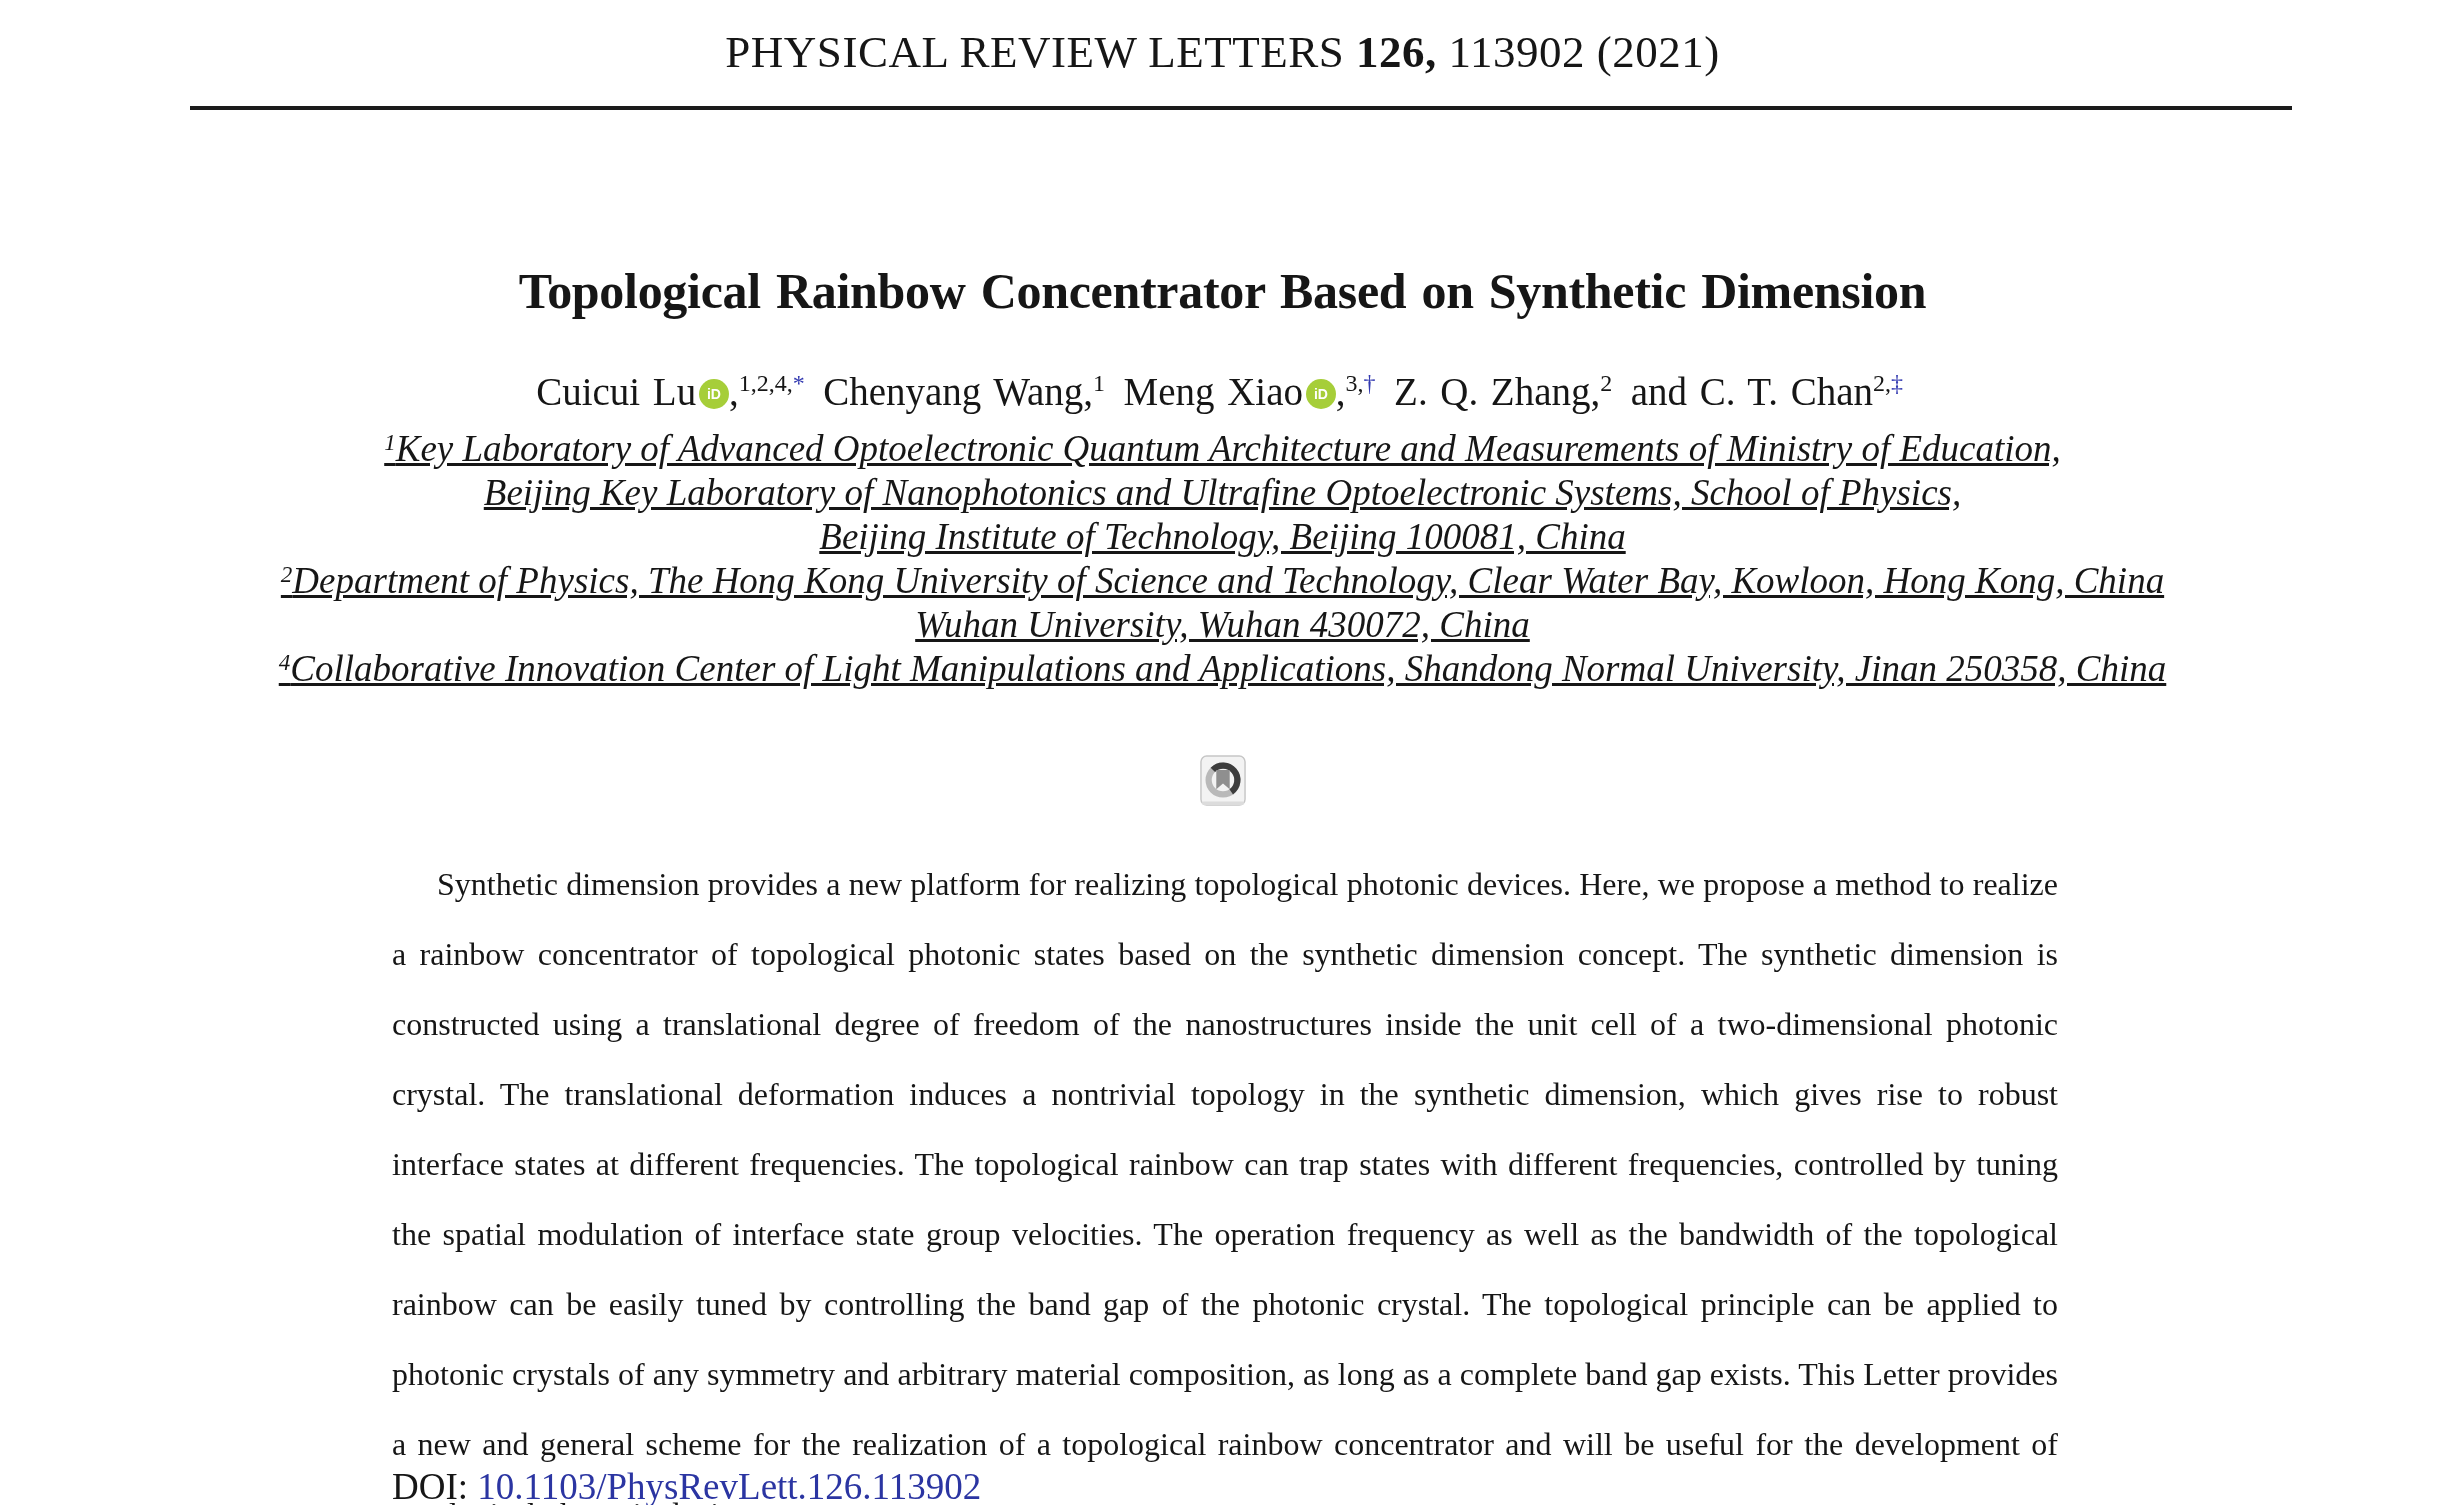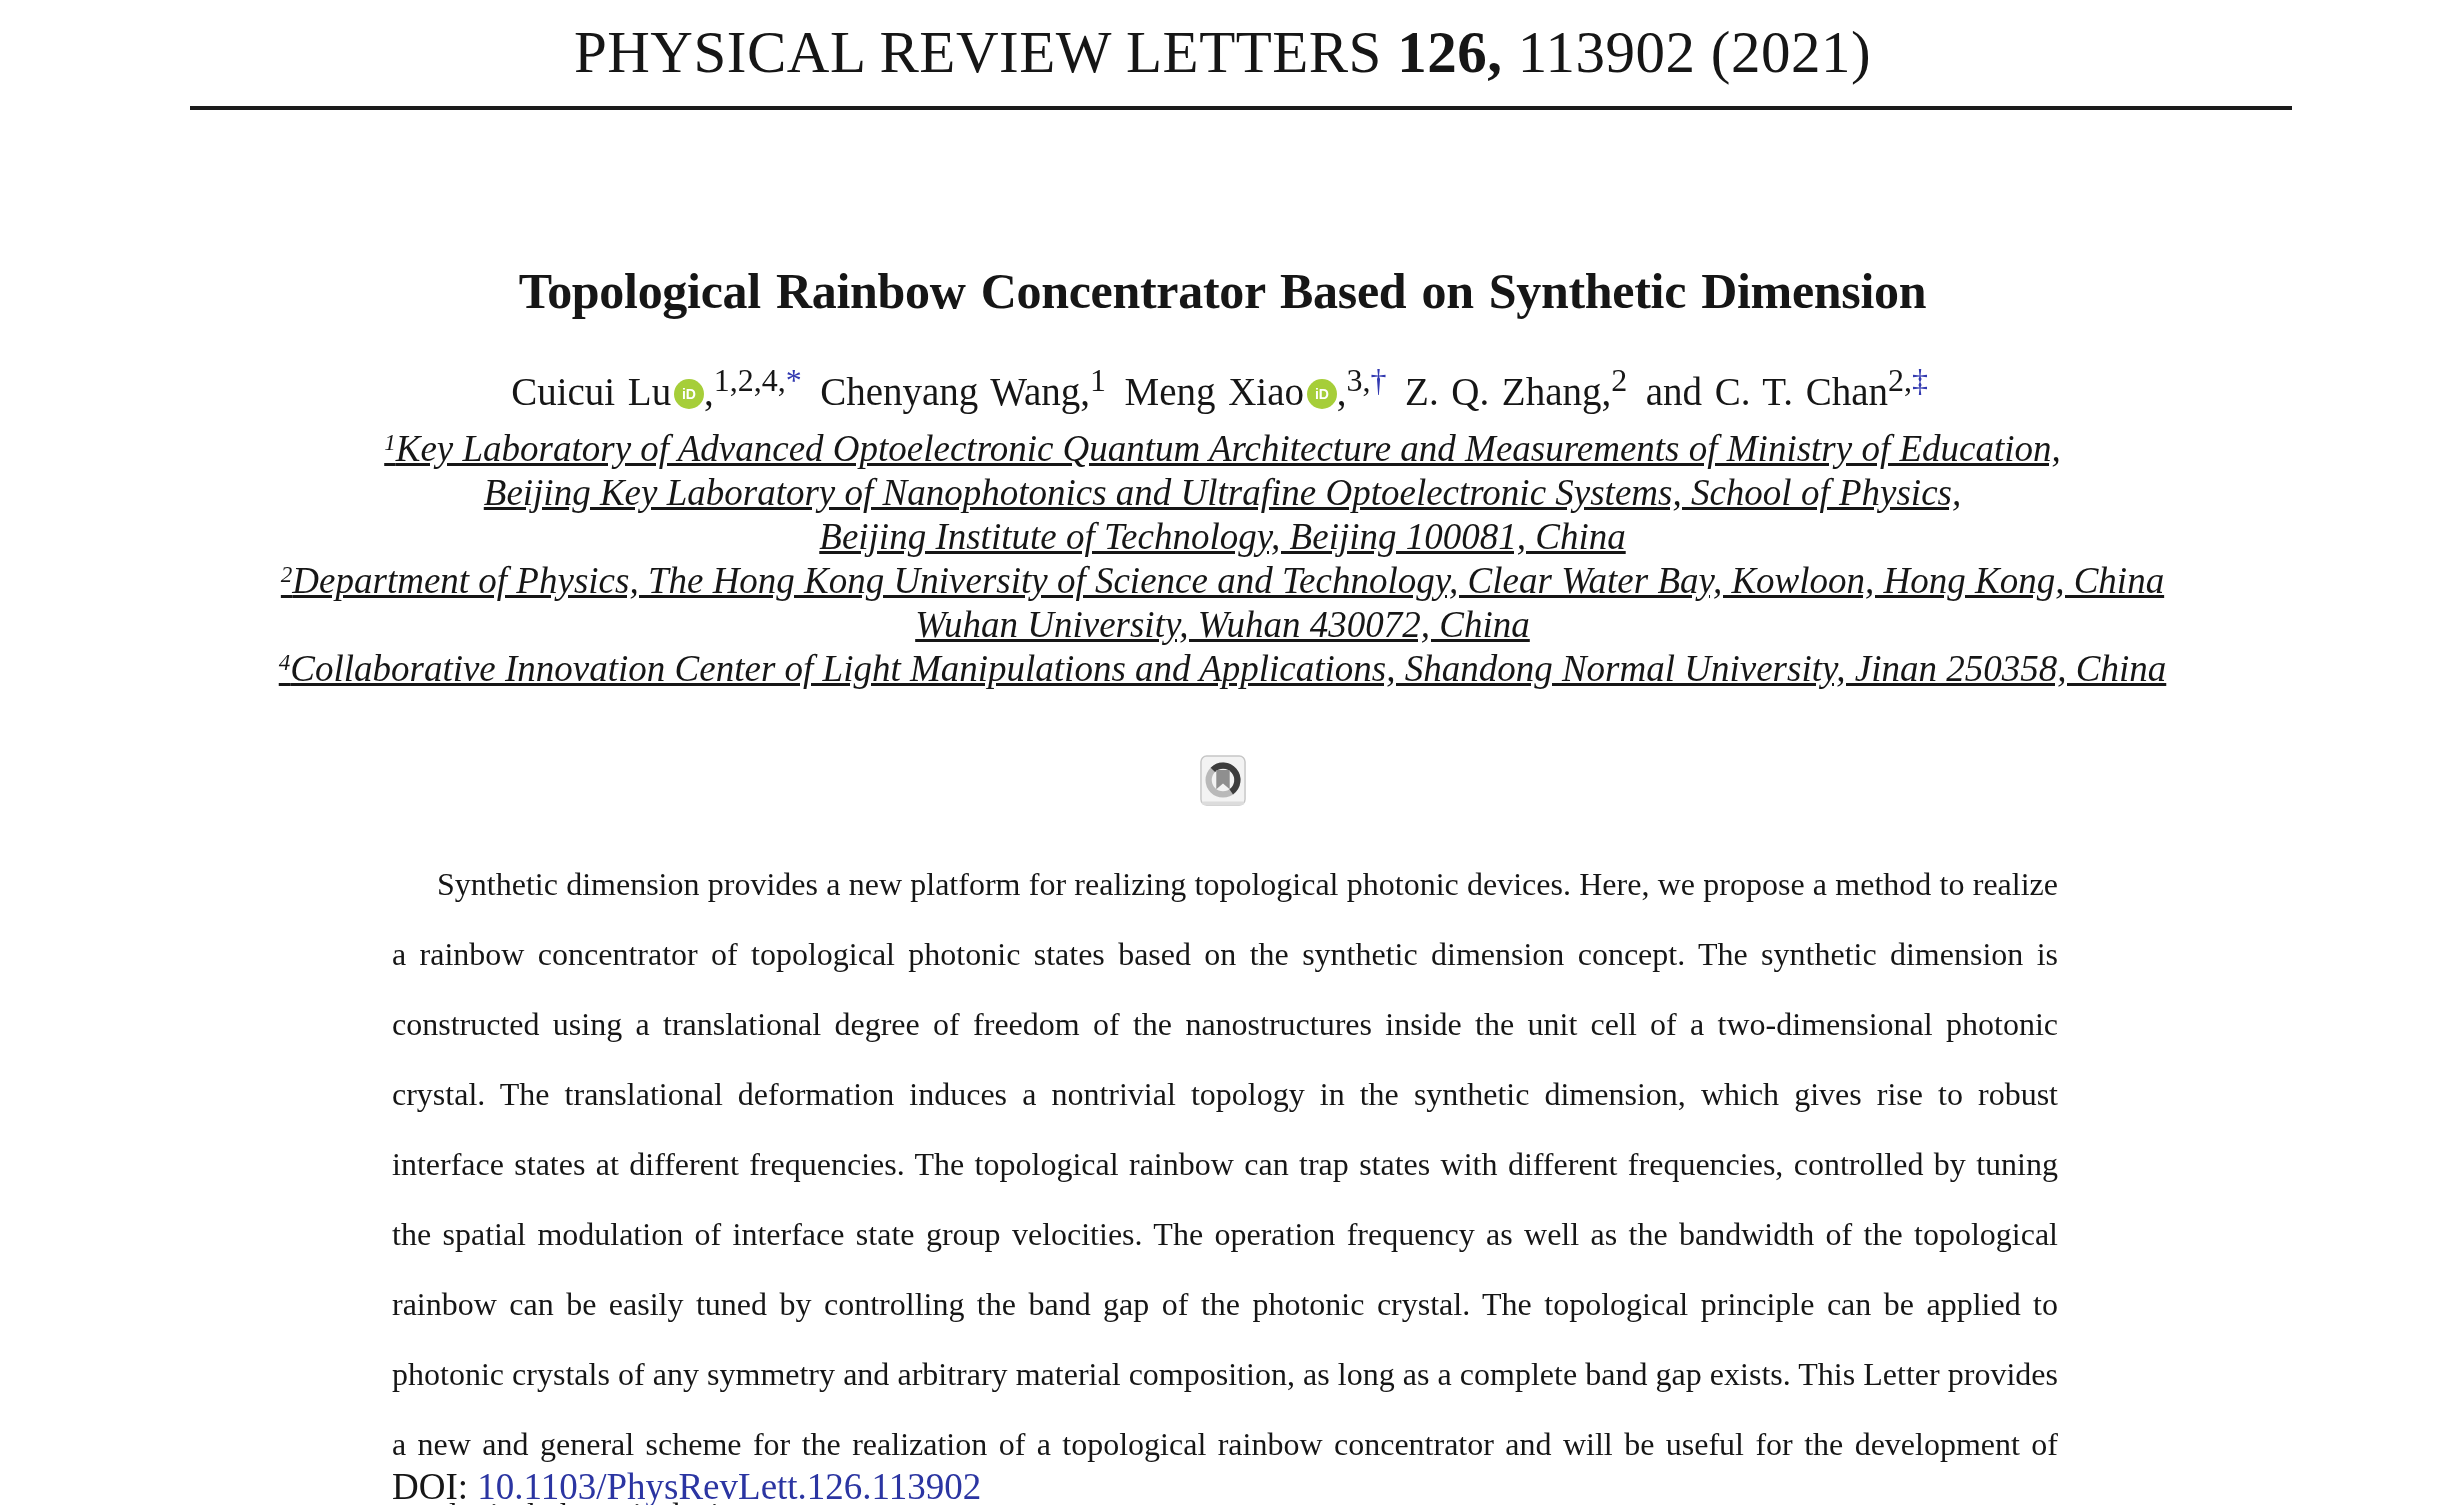--- a/index.html
+++ b/index.html
@@ -13,21 +13,21 @@
     overflow: hidden;
   }
   .centered {
     position: absolute;
     left: 0;
     width: 2445px;
     text-align: center;
   }
   #journal-header {
     top: 25px;
-    font-size: 59px;
+    font-size: 45px;
     line-height: 54px;
     letter-spacing: 0.5px;
     white-space: nowrap;
   }
   #journal-header b { font-weight: bold; }
   #header-rule {
     position: absolute;
     top: 106px;
     left: 190px;
     width: 2102px;
@@ -45,21 +45,21 @@
   }
   #authors-line {
     top: 368px;
     font-size: 39px;
     line-height: 48px;
     word-spacing: 2.9px;
     white-space: nowrap;
   }
   .author { margin-right: 5.8px; }
   sup.auth-sup, sup.affil-sup {
-    font-size: 32px;
+    font-size: 24px;
     line-height: 0;
     vertical-align: 14.4px;
   }
   .fn-symbol { color: #3239b0; }
   .orcid {
     display: inline-block;
     width: 30px;
     height: 30px;
     vertical-align: -3.8px;
     margin-left: 2.9px;

